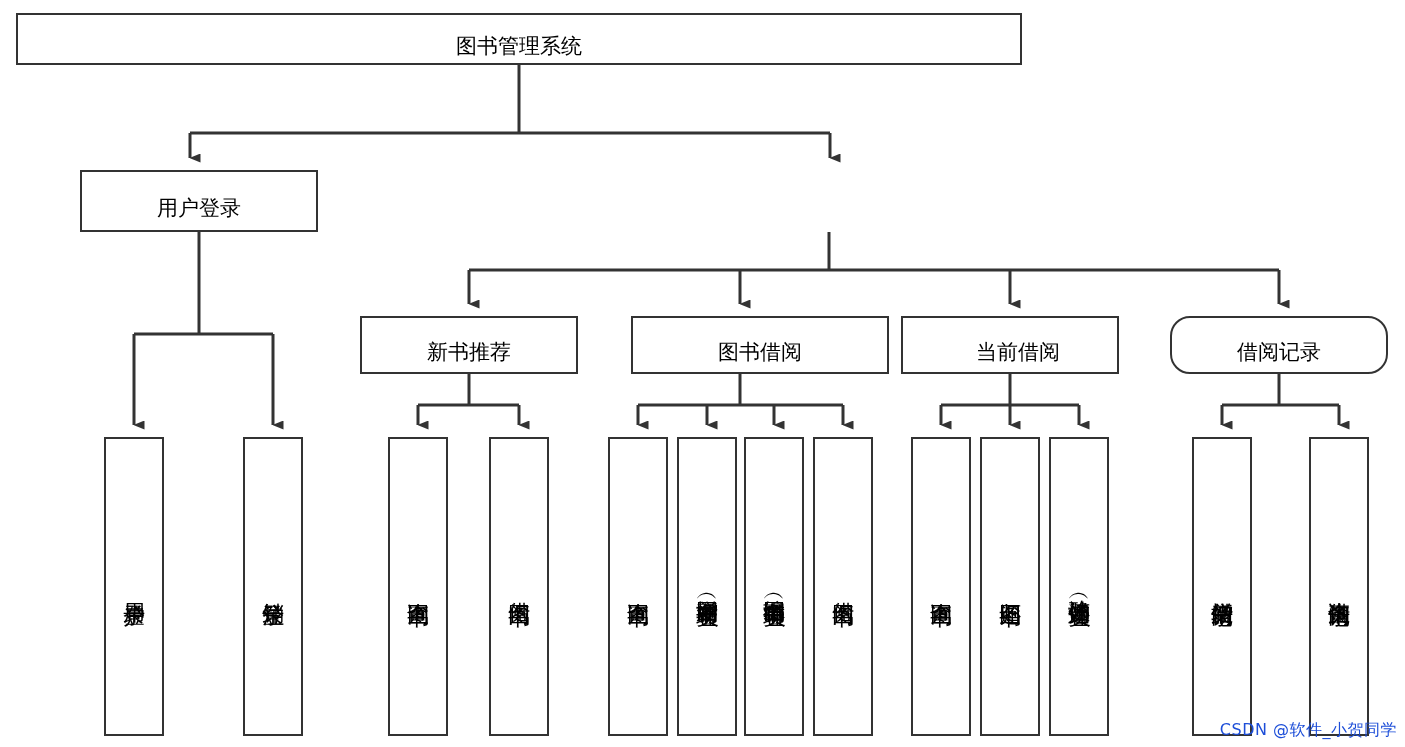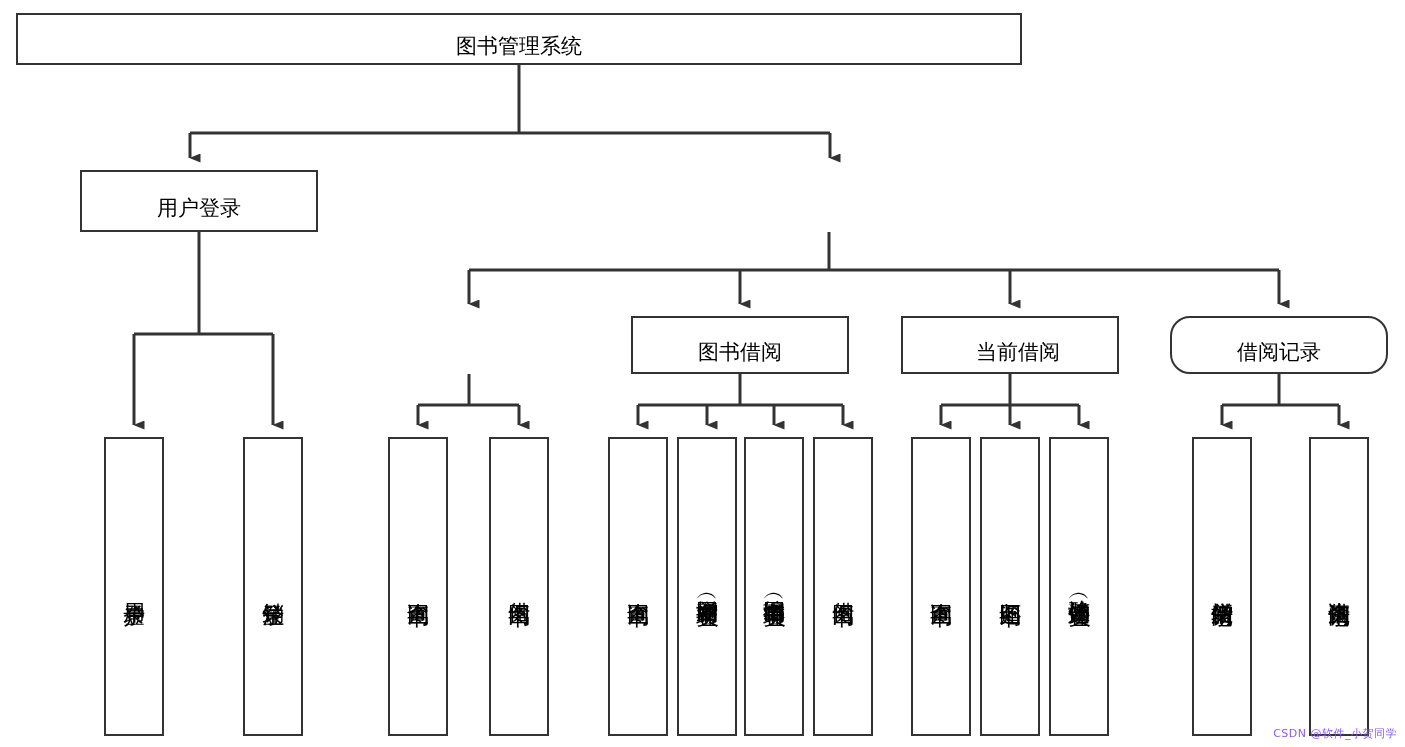--- a/index.html
+++ b/index.html
@@ -63,22 +63,22 @@
     background: #ffffff;
     display: flex;
     align-items: center;
     justify-content: center;
     overflow: hidden;
   }
   #watermark {
     position: absolute;
     right: 8px;
     bottom: 6px;
-    font-size: 11px;
-    color: #8b5cf6;
+    font-size: 16px;
+    color: #1d4ed8;
     white-space: nowrap;
     letter-spacing: 0.5px;
     pointer-events: none;
   }
 </style>
 </head>
 <body>
 
 <div id="diagram-root">
 
@@ -135,22 +135,25 @@
 
   <div class="node-box" style="left:16px; top:13px; width:1006px; height:52px;">
     <span class="node-label-h">图书管理系统</span>
   </div>
 
   <div class="node-box" style="left:80px; top:170px; width:238px; height:62px;">
     <span class="node-label-h">用户登录</span>
   </div>
 
 
-
-  <div class="node-box" style="left:631px; top:316px; width:218px; height:58px;">
+  <div class="node-box" style="left:360px; top:316px; width:218px; height:58px;">
+    <span class="node-label-h">新书推荐</span>
+  </div>
+
+  <div class="node-box" style="left:631px; top:316px; width:258px; height:58px;">
     <span class="node-label-h">图书借阅</span>
   </div>
 
   <div class="node-box" style="left:901px; top:316px; width:218px; height:58px;padding-left:16px;">
     <span class="node-label-h">当前借阅</span>
   </div>
 
   <div class="node-box" style="left:1170px; top:316px; width:218px; height:58px;border-radius:20px;">
     <span class="node-label-h">借阅记录</span>
   </div>

